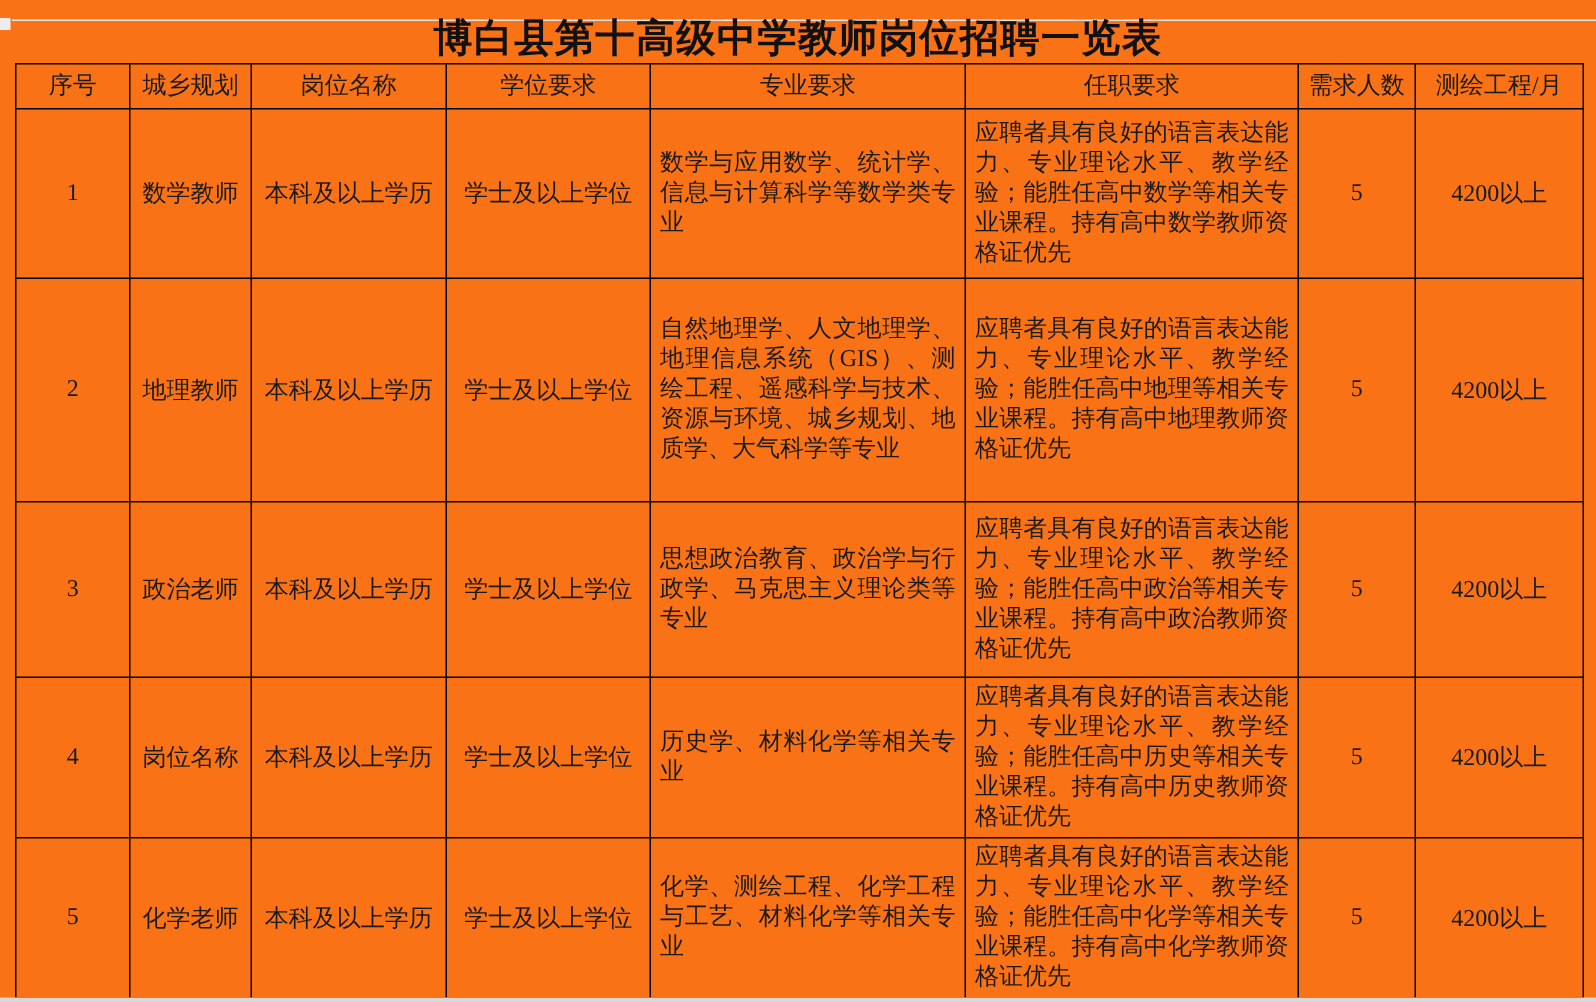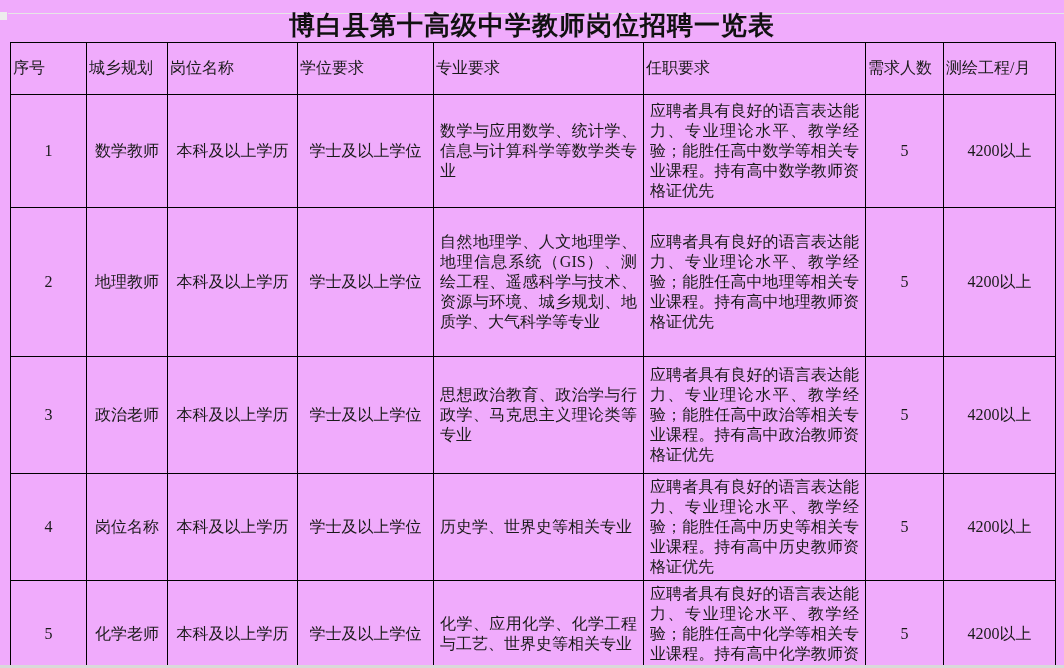--- a/index.html
+++ b/index.html
@@ -3,21 +3,21 @@
 <meta charset="utf-8">
 <style>
   * { box-sizing: border-box; margin: 0; padding: 0; }
   html, body {
     width: 1064px; height: 668px;
     background: #ffffff;
     font-family: "Liberation Serif", "DejaVu Serif", serif;
     color: #1a1a1a;
     overflow: hidden;
   }
-  .page { position: relative; width: 1064px; height: 668px; background: #f0abfc; }
+  .page { position: relative; width: 1064px; height: 668px; background: #f97316; }
 
   
   .top-hairline { position: absolute; top: 13px; left: 8px; right: 0; height: 1px; background: #e6e6e6; }
   .top-left-notch { position: absolute; top: 12px; left: 0; width: 7px; height: 8px; background: #ededed; }
   .bottom-edge { position: absolute; left: 0; bottom: 0; width: 1064px; height: 3px; background: #d9d9d9; }
 
   .title {
     position: absolute; top: 10px; left: 0; width: 1064px; height: 32px;
     text-align: center; font-size: 26px; font-weight: bold; line-height: 32px;
     color: #111111; letter-spacing: 1px;
@@ -31,21 +31,21 @@
     border-bottom: 2px solid #000;
   }
   .grid th, .grid td {
     border: 1px solid #000;
     font-size: 16px; font-weight: normal;
     color: #1a1a1a;
     vertical-align: middle;
     overflow: hidden;
   }
   .grid thead tr { height: 28px; }
-  .grid th { text-align: left; padding: 15px 2px; }
+  .grid th { text-align: center; padding: 4px 2px; }
   .cen { text-align: center; padding: 0 2px; }
   .jus {
     text-align: justify; text-justify: inter-character;
     padding: 3px 6px; line-height: 20px;
   }
   
   .grid tbody tr:nth-child(1) { height: 113px; }
   .grid tbody tr:nth-child(2) { height: 149px; }
   .grid tbody tr:nth-child(3) { height: 117px; }
   .grid tbody tr:nth-child(4) { height: 104px; }
@@ -115,32 +115,32 @@
     <td class="jus">应聘者具有良好的语言表达能力、专业理论水平、教学经验；能胜任高中政治等相关专业课程。持有高中政治教师资格证优先</td>
     <td class="cen">5</td>
     <td class="cen">4200以上</td>
   </tr>
 
   <tr>
     <td class="cen">4</td>
     <td class="cen">岗位名称</td>
     <td class="cen">本科及以上学历</td>
     <td class="cen">学士及以上学位</td>
-    <td class="jus">历史学、世界史等相关专业</td>
+    <td class="jus">历史学、材料化学等相关专业</td>
     <td class="jus">应聘者具有良好的语言表达能力、专业理论水平、教学经验；能胜任高中历史等相关专业课程。持有高中历史教师资格证优先</td>
     <td class="cen">5</td>
     <td class="cen">4200以上</td>
   </tr>
 
   <tr>
     <td class="cen">5</td>
     <td class="cen">化学老师</td>
     <td class="cen">本科及以上学历</td>
     <td class="cen">学士及以上学位</td>
-    <td class="jus">化学、应用化学、化学工程与工艺、世界史等相关专业</td>
+    <td class="jus">化学、测绘工程、化学工程与工艺、材料化学等相关专业</td>
     <td class="jus">应聘者具有良好的语言表达能力、专业理论水平、教学经验；能胜任高中化学等相关专业课程。持有高中化学教师资格证优先</td>
     <td class="cen">5</td>
     <td class="cen">4200以上</td>
   </tr>
 </tbody>
   </table>
 
   <div class="bottom-edge"></div>
 </div>
 

